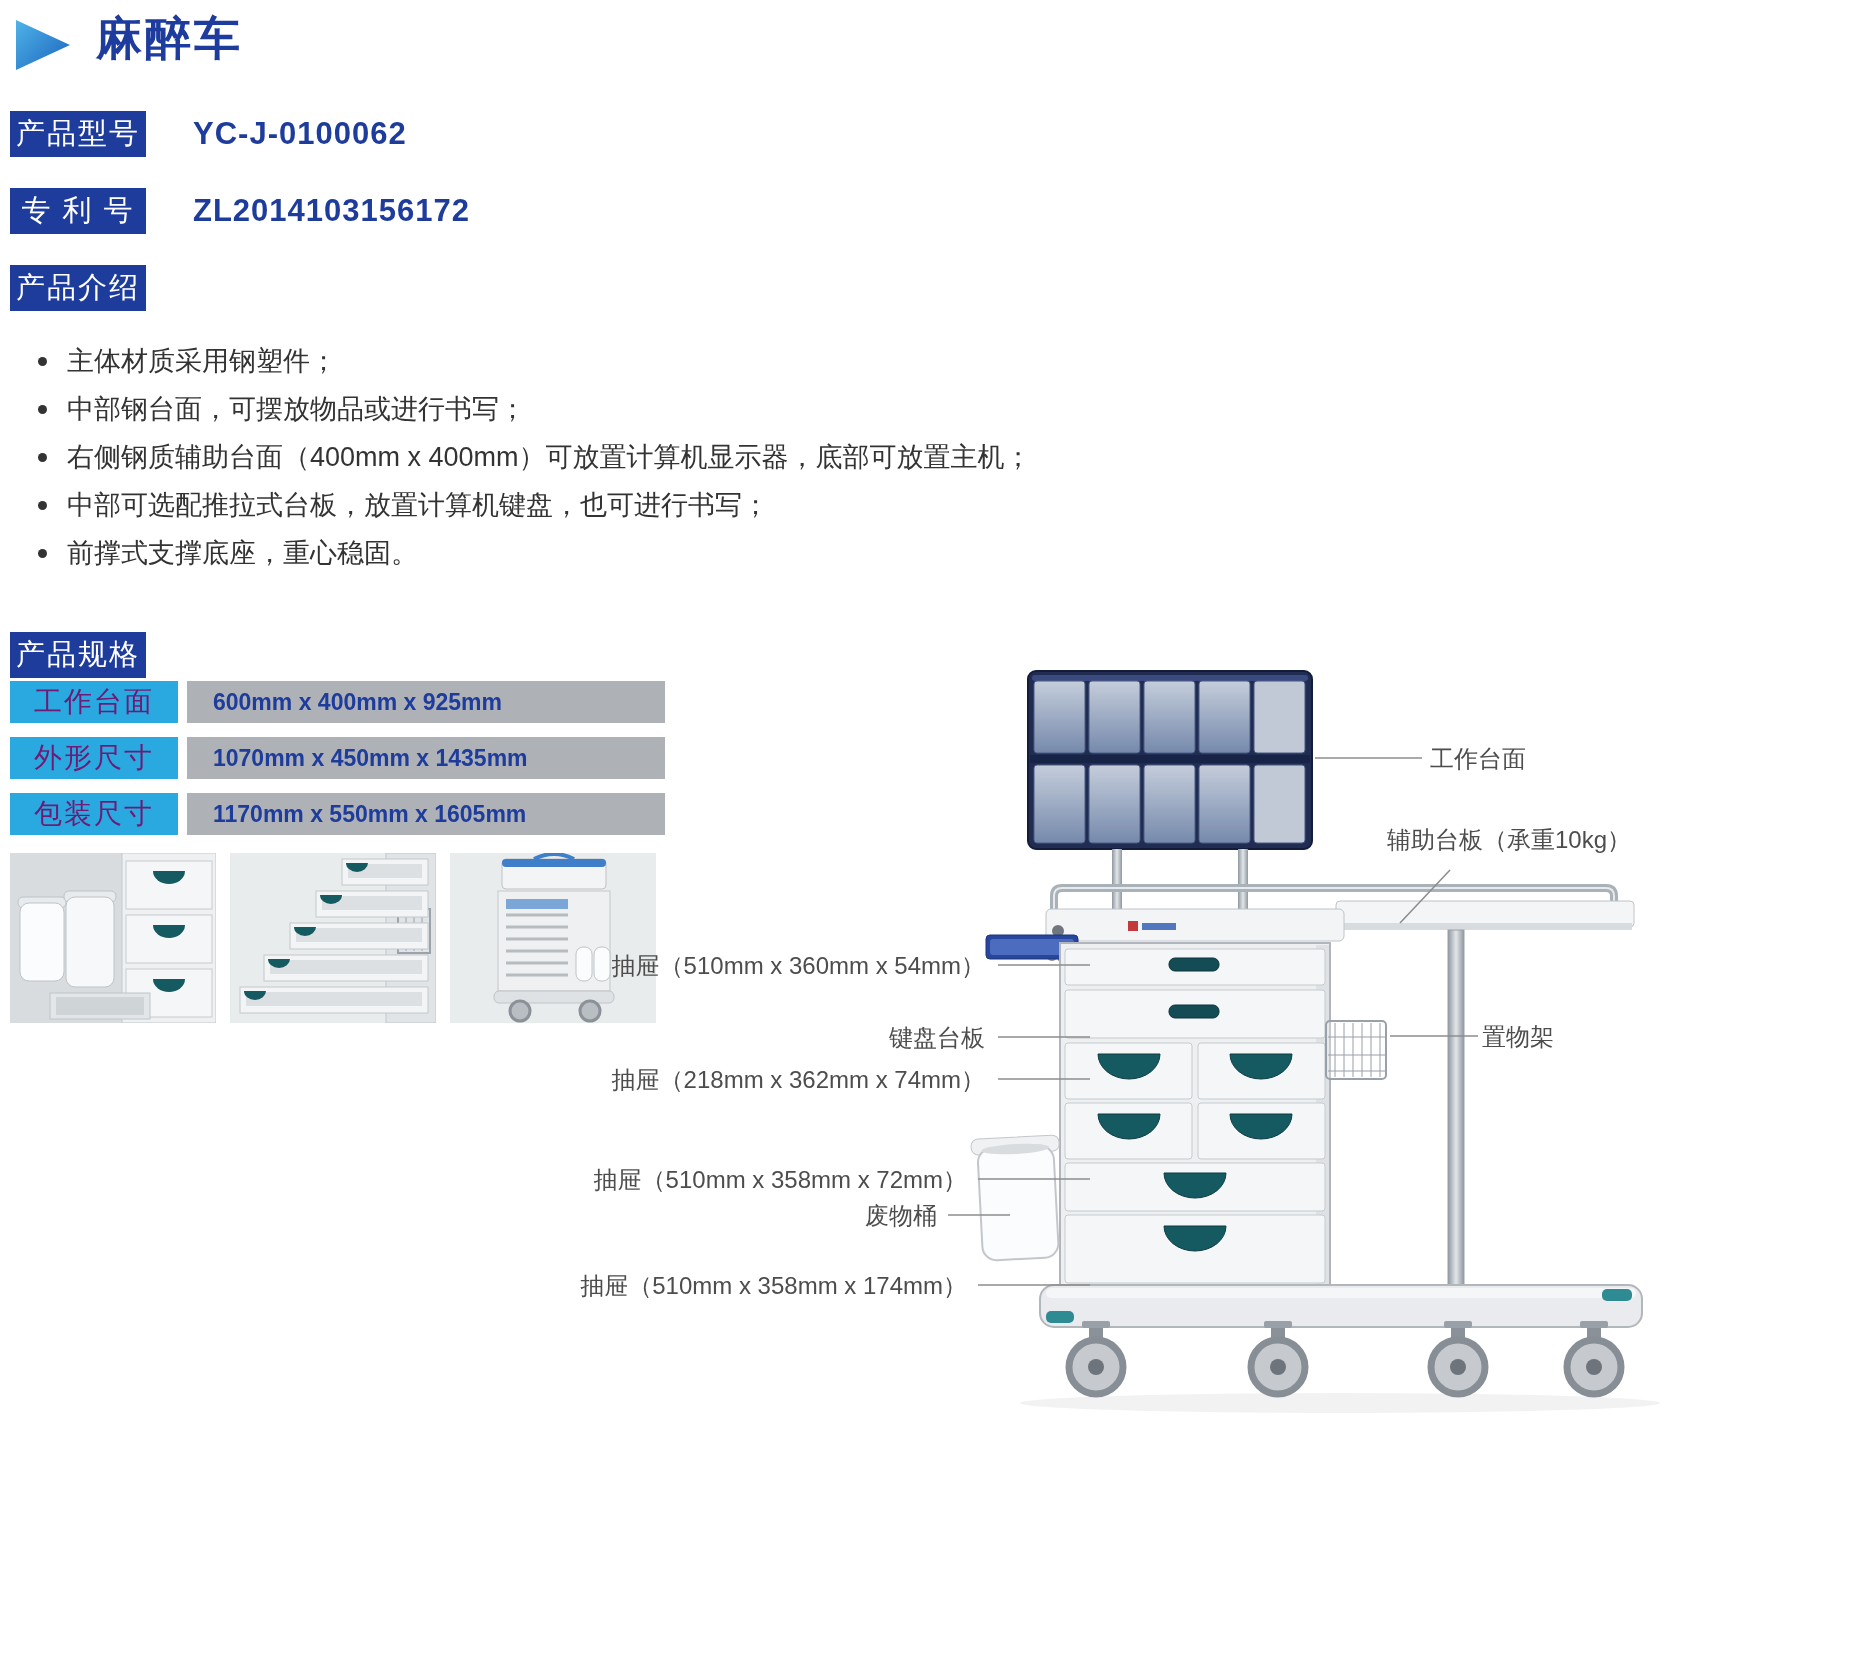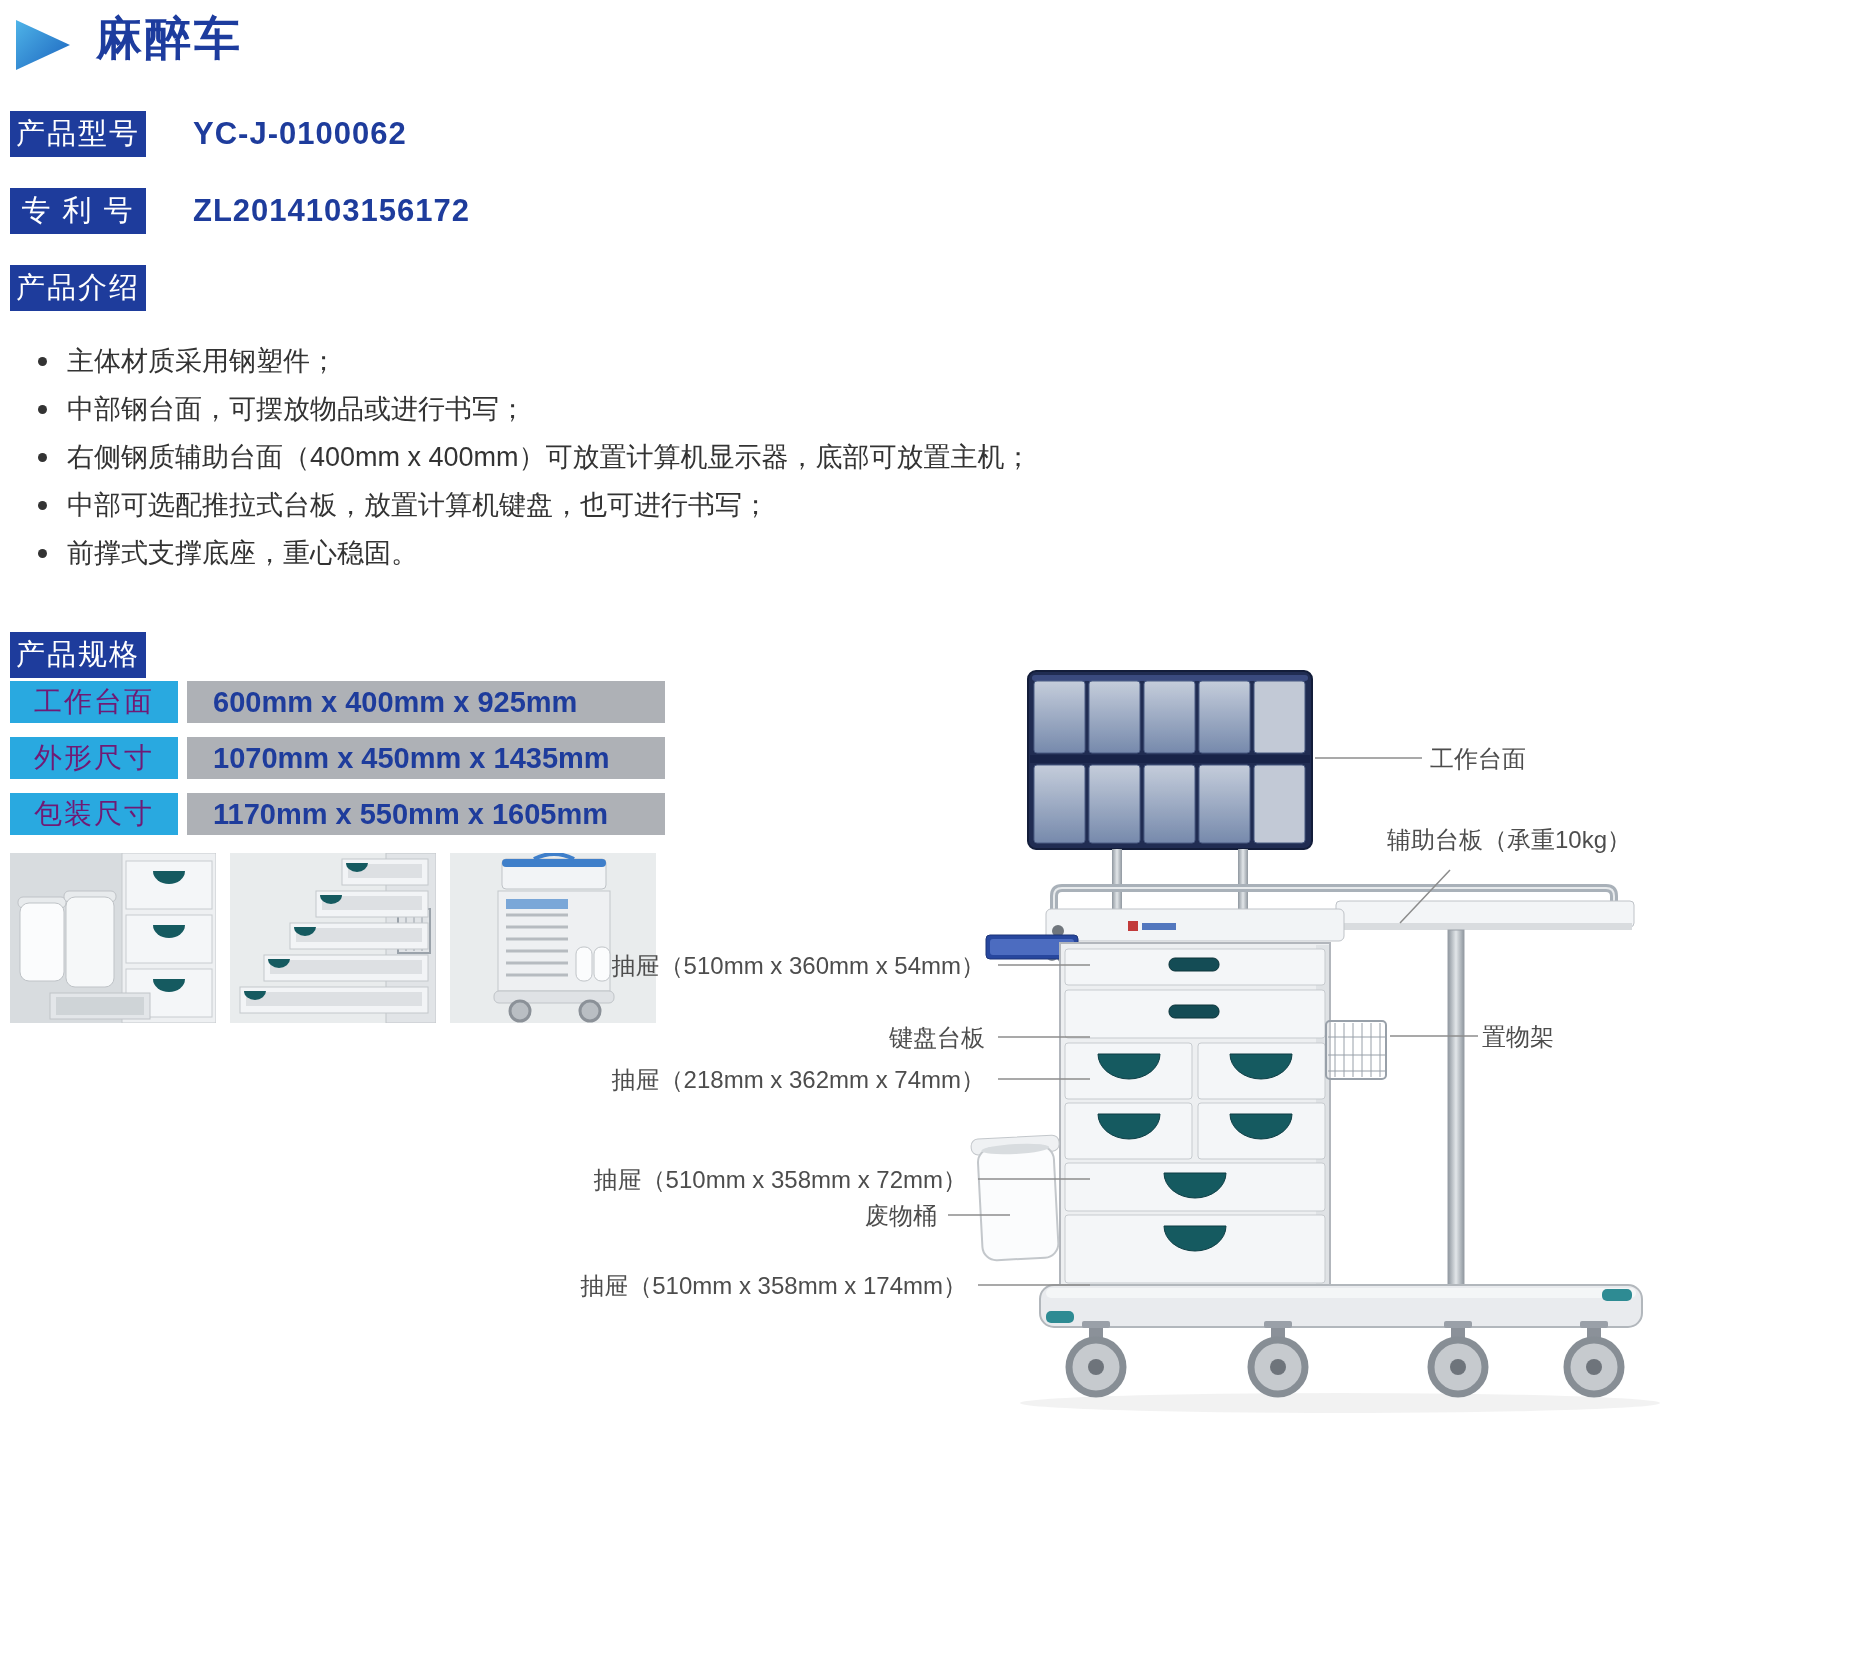--- a/index.html
+++ b/index.html
@@ -39,21 +39,21 @@
   .bullets .dot { width:9px; height:9px; border-radius:50%; background:#333333; margin-top:11px; flex:0 0 auto; }
 
   
   .spec-table { position:absolute; left:10px; top:681px; }
   .spec-row { display:flex; margin-bottom:14px; height:42px; }
   .spec-label {
     width:168px; background:#29a9e0; color:#701a75; font-size:28px; letter-spacing:2px;
     display:flex; align-items:center; justify-content:center; margin-right:9px; flex:0 0 auto;
   }
   .spec-value {
-    width:478px; background:#aeb1b6; color:#1e3c9c; font-size:29px; font-weight:bold;
+    width:478px; background:#aeb1b6; color:#1e3c9c; font-size:23px; font-weight:bold;
     display:flex; align-items:center; padding-left:26px;
   }
 
   
   .thumbs { position:absolute; left:10px; top:853px; display:flex; gap:14px; }
   .thumb { width:206px; height:170px; background:#e9eced; overflow:hidden; }
 
   
   .figure { position:absolute; left:660px; top:655px; width:1206px; height:1017px; }
   .figure svg.cart { position:absolute; left:0; top:0; }

